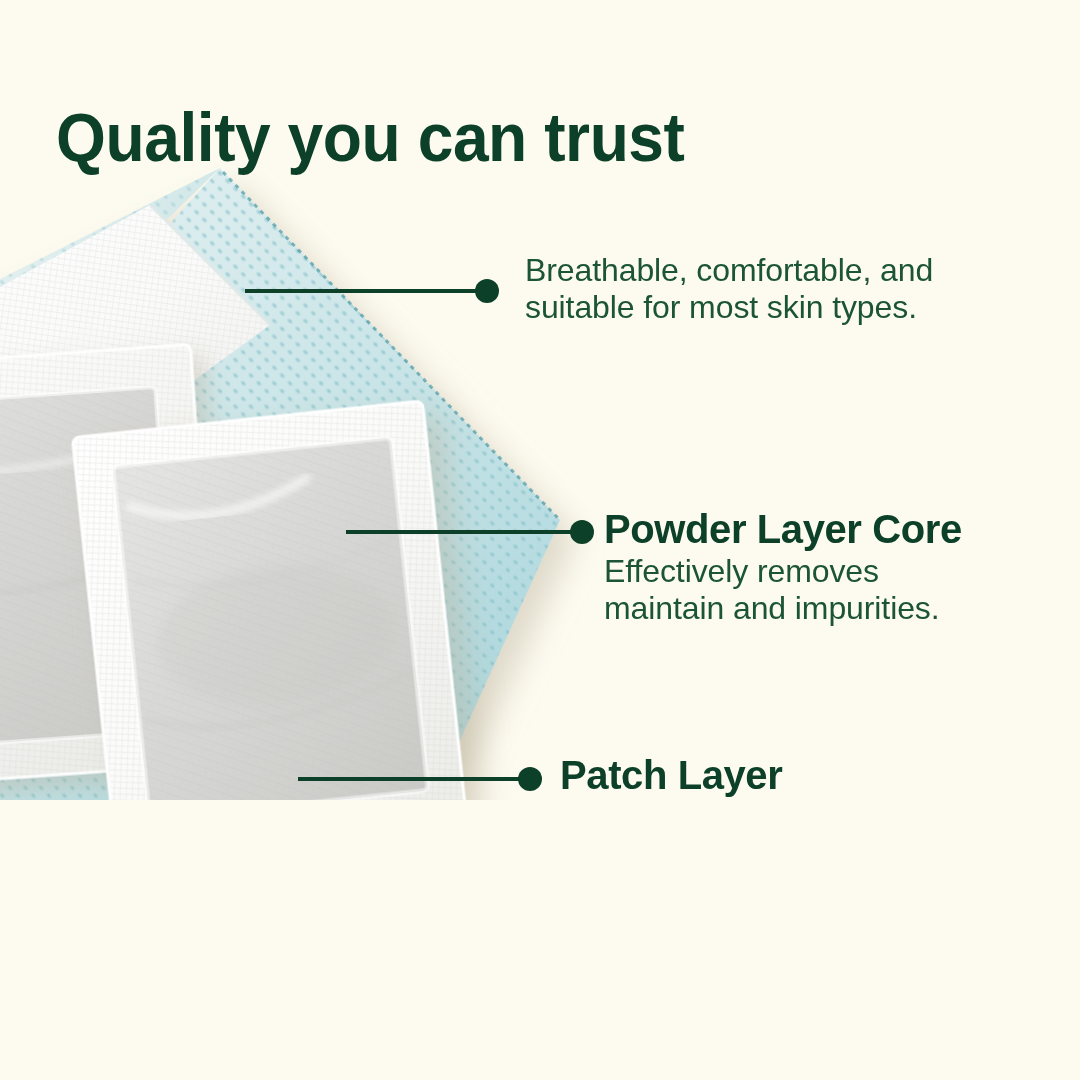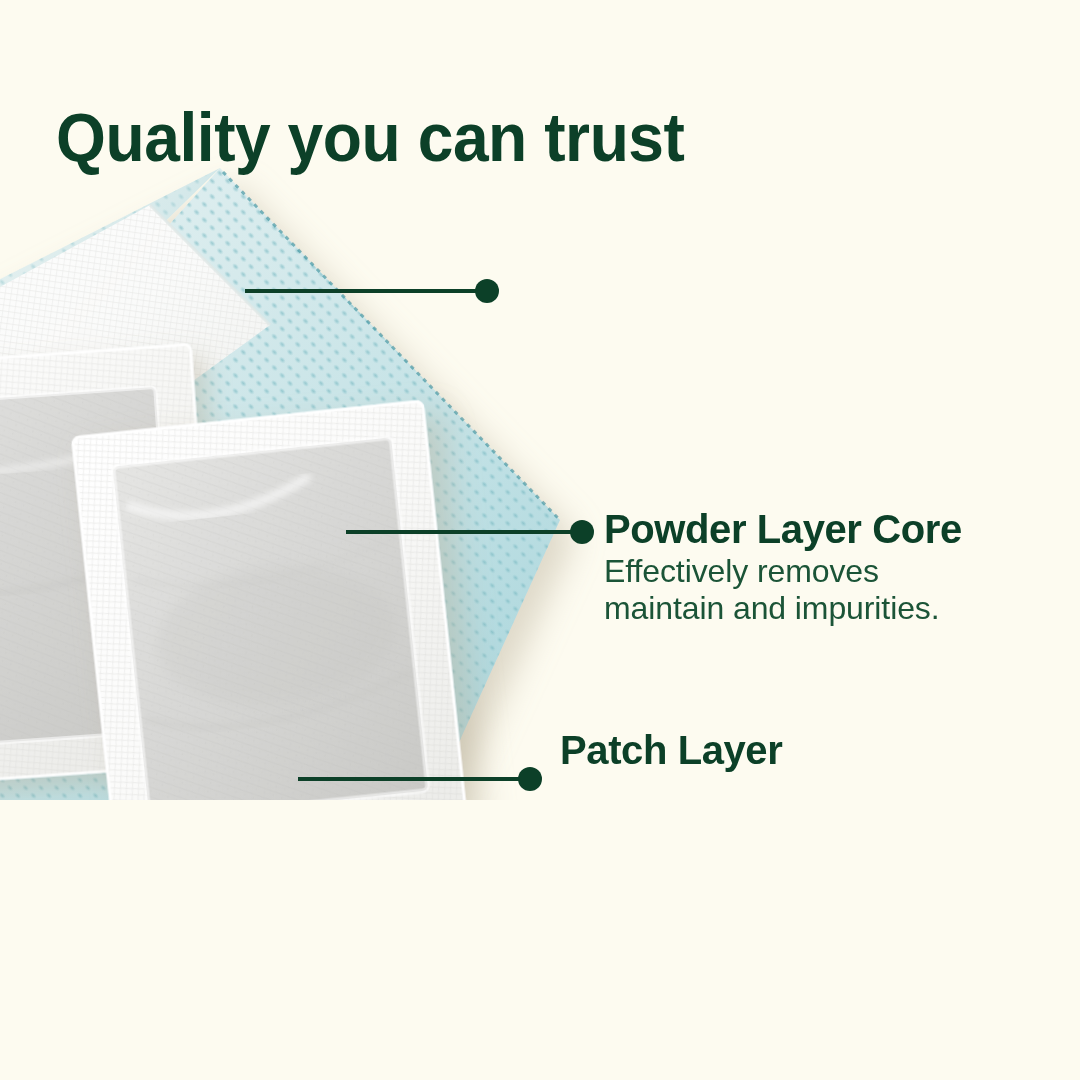--- a/index.html
+++ b/index.html
@@ -42,21 +42,21 @@
     color:#1b5437;
     font-weight:400;
     font-size:32px;
     line-height:37px;
     letter-spacing:-0.1px;
     margin:2px 0 0 0;
     white-space:pre-line;
   }
   .c1{left:525px;top:250px;}
   .c2{left:604px;top:507px;}
-  .c3{left:560px;top:728px;}
+  .c3{left:560px;top:753px;}
 
   .leader{position:absolute;left:0;top:0;width:1080px;height:1080px;pointer-events:none;}
 </style>
 </head>
 <body>
 
 <div id="stage">
 
   <div class="photo">
     <svg width="700" height="790" viewBox="0 0 700 790" xmlns="http://www.w3.org/2000/svg">
@@ -199,20 +199,22 @@
     </g>
     <circle cx="582" cy="532" r="12" fill="#0c4028"></circle>
 
     <g stroke="#0c4028" stroke-width="4" fill="none">
       <line x1="298" y1="779" x2="530" y2="779"></line>
     </g>
     <circle cx="530" cy="779" r="12" fill="#0c4028"></circle>
   </svg>
 
   <div class="callout c1">
+    <p class="body">Breathable, comfortable, and
+suitable for most skin types.</p>
   </div>
 
   <div class="callout c2">
     <p class="head">Powder Layer Core</p>
     <p class="body">Effectively removes
 maintain and impurities.</p>
   </div>
 
   <div class="callout c3">
     <p class="head">Patch Layer</p>

